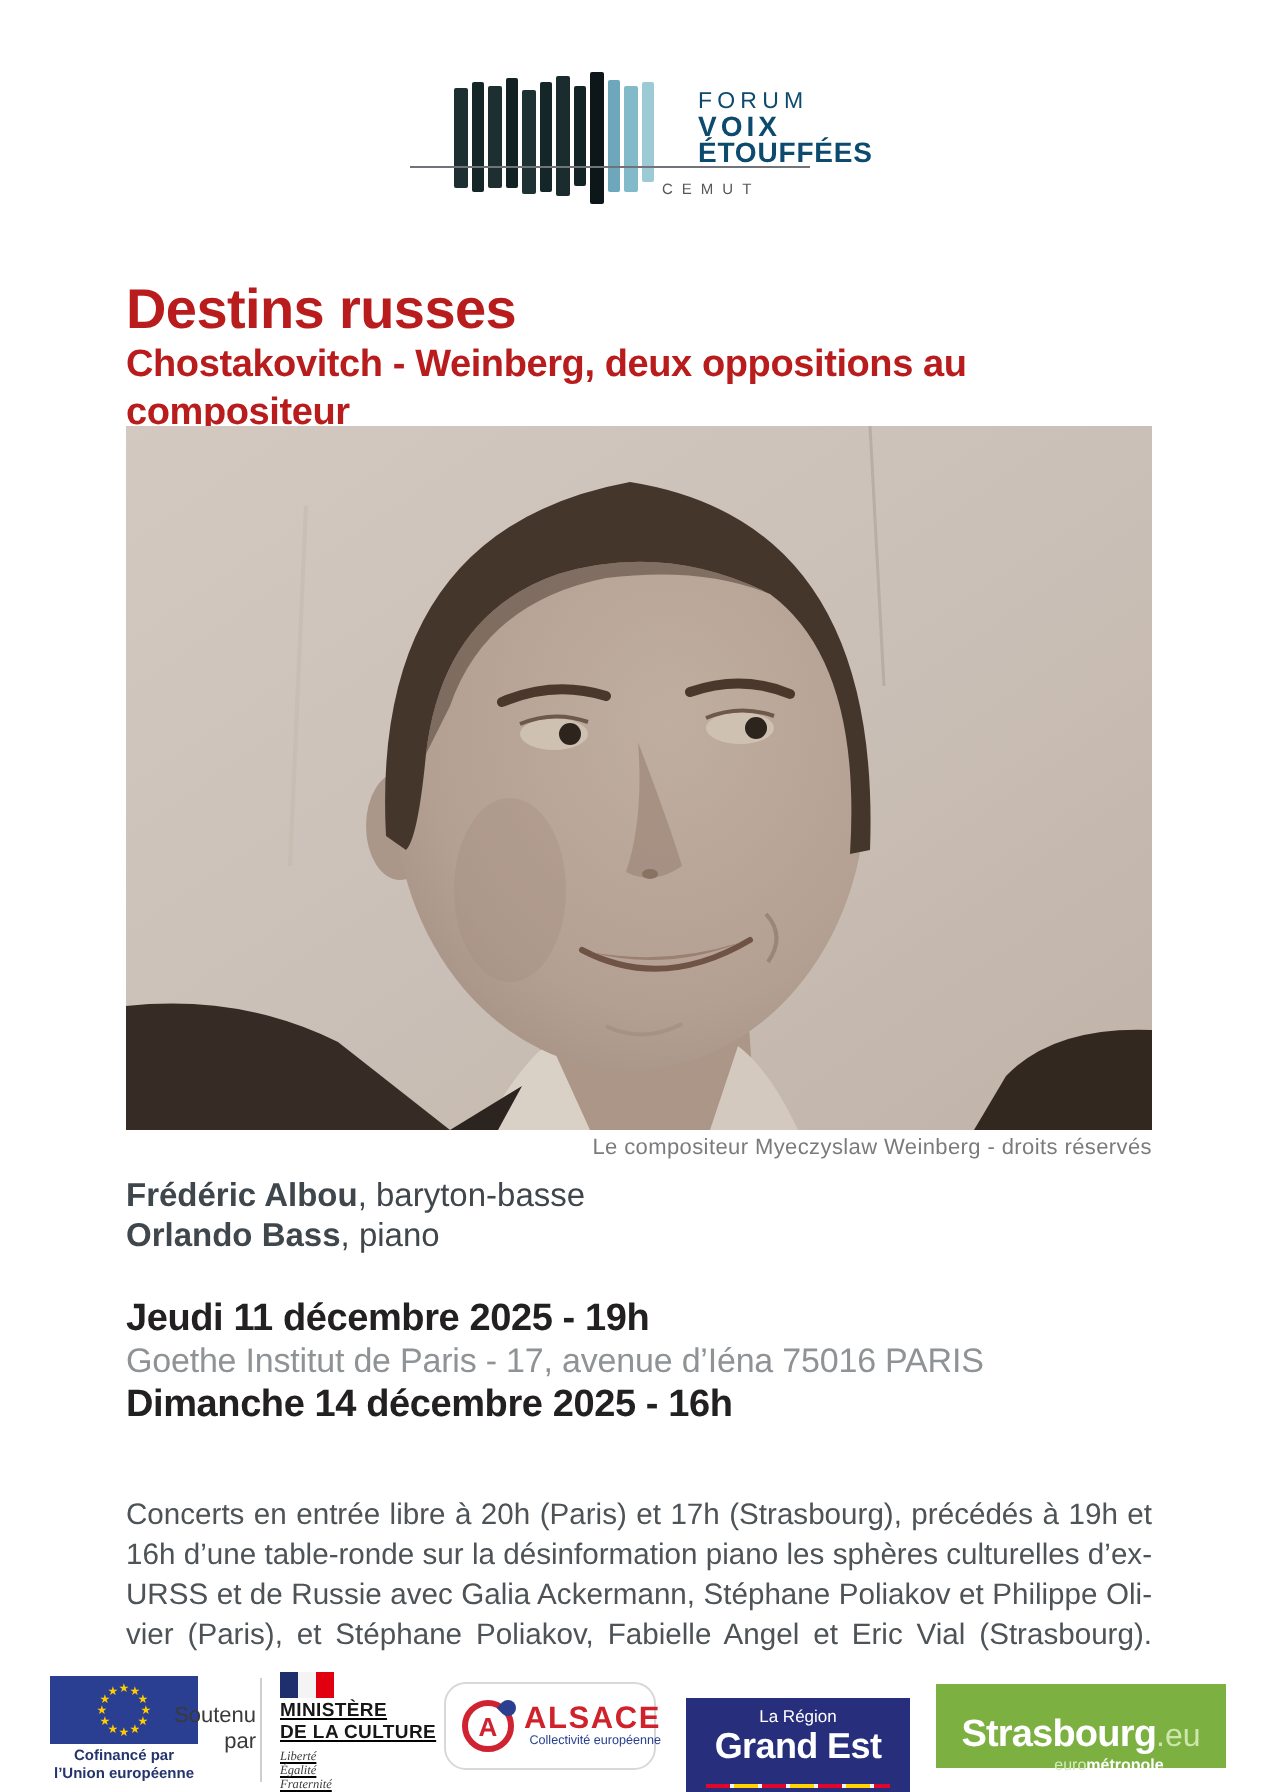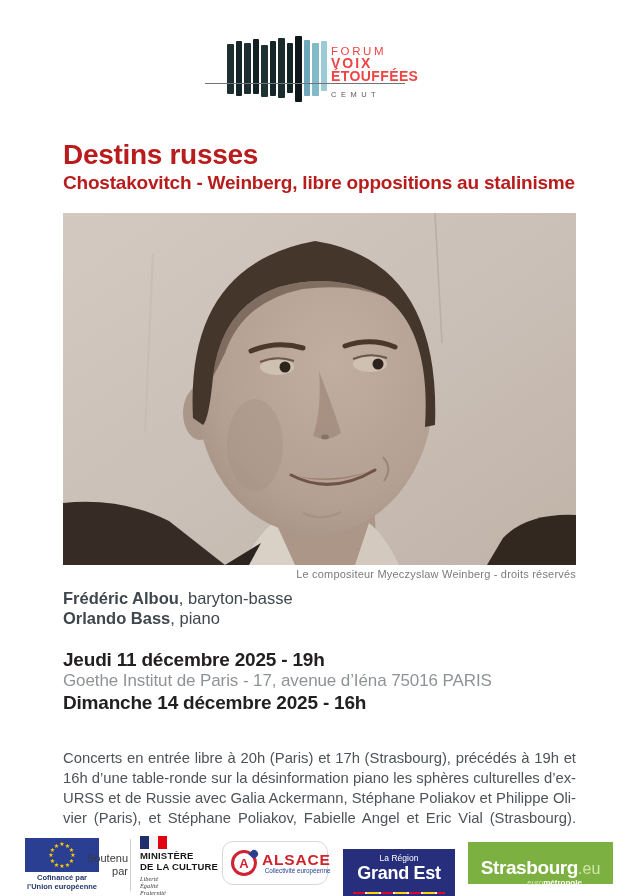--- a/index.html
+++ b/index.html
@@ -17,21 +17,21 @@
   .bars span:nth-child(3){margin-top:7px;height:51px;background:#1d2f31;}
   .bars span:nth-child(4){margin-top:3px;height:55px;background:#122224;}
   .bars span:nth-child(5){margin-top:9px;height:52px;background:#1e3133;}
   .bars span:nth-child(6){margin-top:5px;height:55px;background:#152628;}
   .bars span:nth-child(7){margin-top:2px;height:60px;background:#1a2c2e;}
   .bars span:nth-child(8){margin-top:7px;height:50px;background:#132426;}
   .bars span:nth-child(9){margin-top:0;height:66px;background:#0d171a;}
   .bars span:nth-child(10){margin-top:4px;height:56px;background:#6ea7bb;}
   .bars span:nth-child(11){margin-top:7px;height:53px;background:#83bac9;}
   .bars span:nth-child(12){margin-top:5px;height:50px;background:#9ccbd6;}
-  .logo-text{position:absolute;left:126px;top:9px;color:#ef4444;white-space:nowrap;}
+  .logo-text{position:absolute;left:144px;top:9px;color:#0c4a6e;white-space:nowrap;}
   .logo-t1{font-size:11.5px;line-height:12px;letter-spacing:2.6px;font-weight:500;}
   .logo-t2{font-size:14px;line-height:12.5px;letter-spacing:2px;font-weight:bold;}
   .logo-t3{font-size:14px;line-height:12.5px;letter-spacing:.4px;font-weight:bold;}
   .logo-sub{position:absolute;left:126px;top:54px;font-size:7.5px;letter-spacing:4.5px;color:#55595c;}
 
   
   #titleblock{position:absolute;left:63px;top:140px;width:513px;color:#b91c1c;}
   .main-title{font-size:28px;font-weight:bold;line-height:30px;letter-spacing:-.3px;}
   .sub-title{font-size:19px;font-weight:bold;line-height:24px;margin-top:1px;letter-spacing:-.2px;}
 
@@ -56,21 +56,21 @@
   .just{text-align:justify;text-align-last:justify;-moz-text-align-last:justify;}
 
   
   #footer{position:absolute;left:0;top:833px;width:631px;height:63px;}
   .eu-flag{position:absolute;left:25px;top:5px;width:74px;height:34px;background:#2a3e92;}
   .eu-caption{position:absolute;left:6px;top:41px;width:112px;text-align:center;
               font-size:7.5px;font-weight:bold;color:#24356e;line-height:8.5px;}
   .soutenu{position:absolute;left:86px;top:19px;width:42px;text-align:right;
            font-size:11px;color:#3a3a3a;line-height:13px;}
   .footer-divider{position:absolute;left:130px;top:6px;width:1px;height:52px;background:#cfcfcf;}
-  .ministere{position:absolute;left:140px;top:3px;width:84px;}
+  .ministere{position:absolute;left:140px;top:3px;width:84px;text-decoration:underline;}
   .fr-flag{display:flex;height:13px;width:27px;}
   .fr-flag span{width:9px;height:13px;}
   .fr-b{background:#1f2f6e;} .fr-w{background:#f4f4f4;} .fr-r{background:#e1000f;}
   .min-title{font-size:9.5px;font-weight:800;color:#171717;line-height:10.5px;margin-top:2px;letter-spacing:.2px;}
   .min-motto{margin-top:3px;font-family:"Liberation Serif",serif;font-style:italic;
              font-size:6.3px;color:#3c3c3c;line-height:7px;}
   .alsace{position:absolute;left:222px;top:8px;width:106px;height:44px;background:#fff;
           border:1px solid #d8d8d8;border-radius:11px;display:flex;align-items:center;padding:0 0 0 8px;box-sizing:border-box;}
   .alsace-mono{position:relative;width:26px;height:26px;border:3px solid #cf2331;border-radius:50%;
                display:flex;align-items:center;justify-content:center;
@@ -117,21 +117,21 @@
     <div class="logo-text">
       <div class="logo-t1">FORUM</div>
       <div class="logo-t2">VOIX</div>
       <div class="logo-t3">ÉTOUFFÉES</div>
     </div>
     <div class="logo-sub">CEMUT</div>
   </div>
 
   <div id="titleblock">
     <div class="main-title">Destins russes</div>
-    <div class="sub-title">Chostakovitch - Weinberg, libre oppositions au stalinisme</div>
+    <div class="sub-title">Chostakovitch - Weinberg, deux oppositions au compositeur</div>
   </div>
 
   <div id="photo">
     <svg viewBox="0 0 513 352" aria-hidden="true">
       <defs>
         <linearGradient id="bgG" x1="0" y1="0" x2="1" y2="1">
           <stop offset="0" stop-color="#d3c9c1"></stop>
           <stop offset="0.55" stop-color="#cabfb6"></stop>
           <stop offset="1" stop-color="#c0b3a8"></stop>
         </linearGradient>

